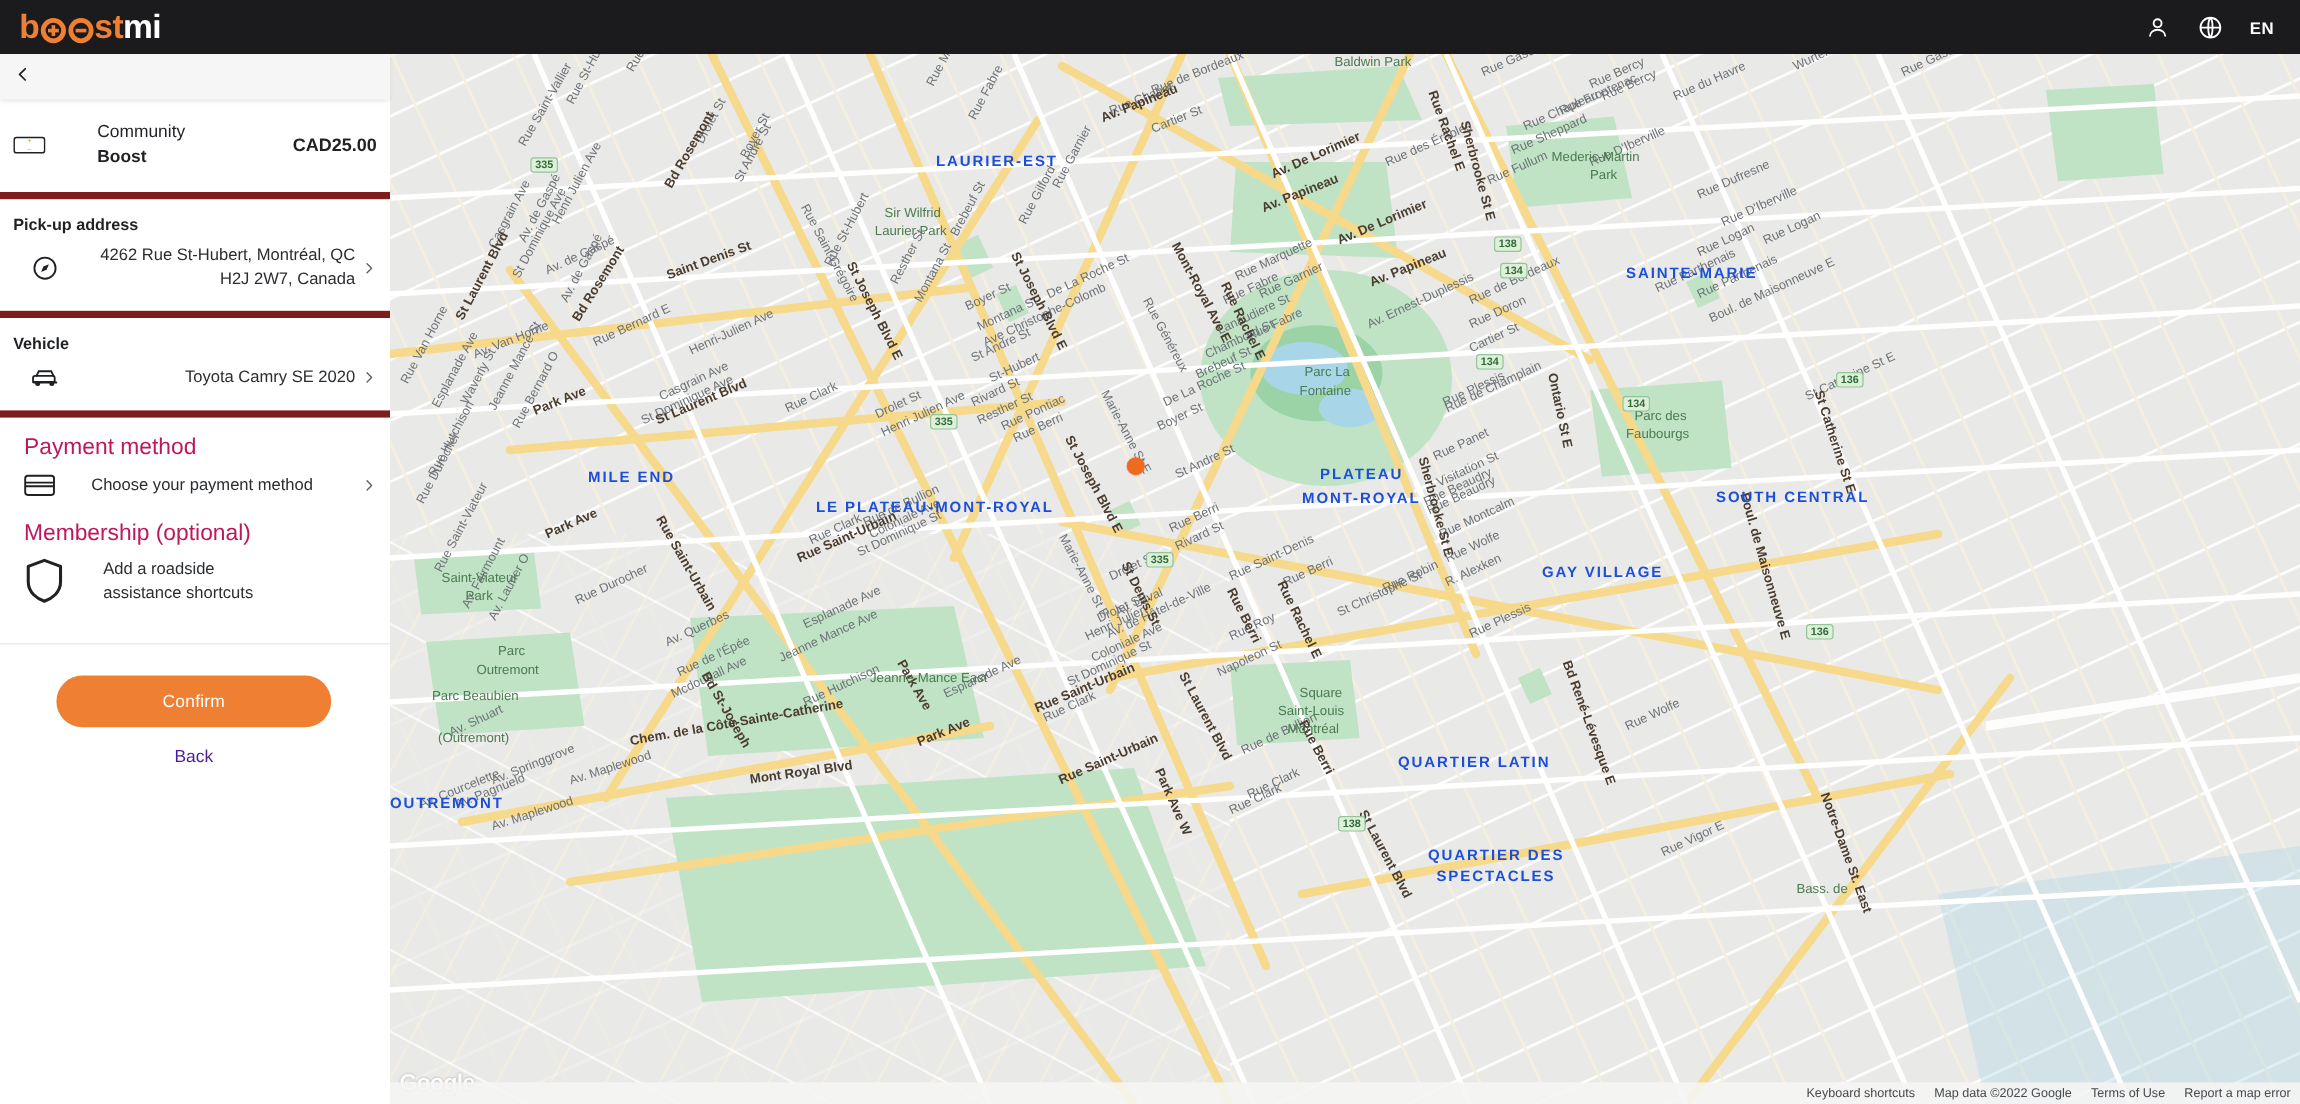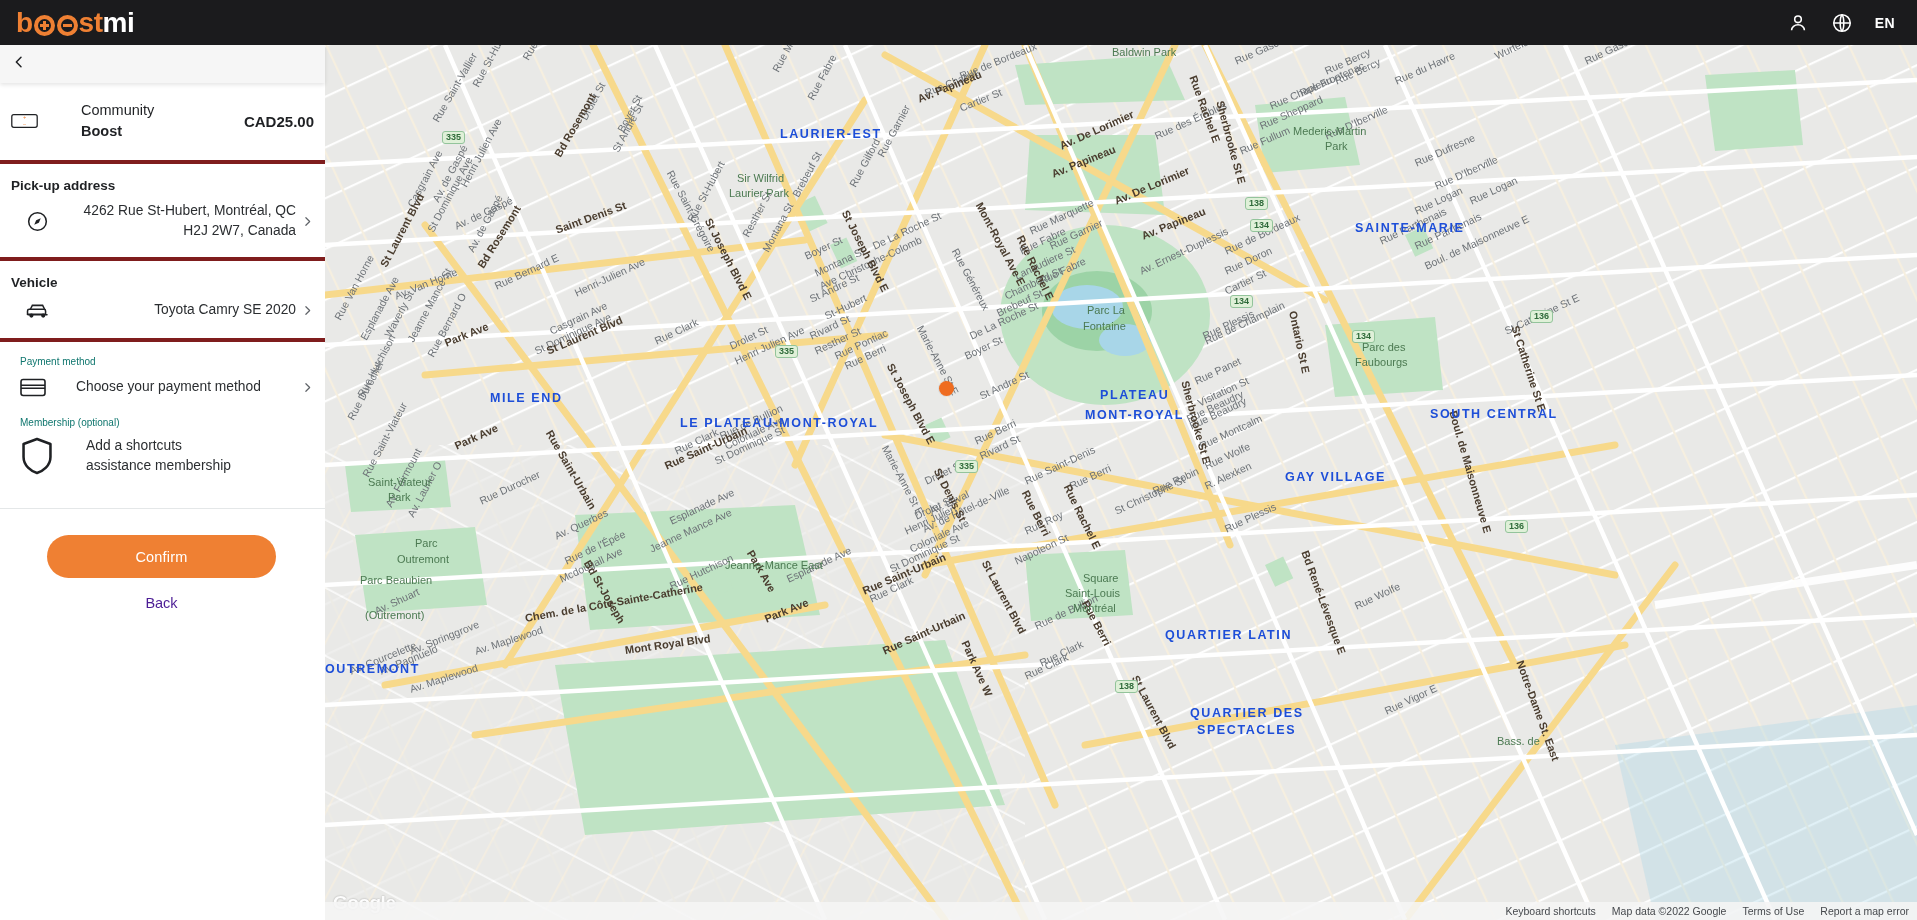--- a/index.html
+++ b/index.html
@@ -64,21 +64,21 @@
     display: flex; align-items: center;
     padding-left: 11px;
     box-shadow: 0 2px 4px rgba(0,0,0,0.10);
     flex: 0 0 auto;
     position: relative; z-index: 2;
   }
   .back-strip svg { width: 16px; height: 16px; color: #1f2124; }
 
   .panel { flex: 1 1 auto; overflow: hidden; }
 
-  .sect { border-bottom: 4px solid #7f1d1d; }
+  .sect { border-bottom: 6px solid #7f1d1d; }
 
   
   .product-row {
     display: flex; align-items: center;
     padding: 17px 11px 18px 11px;
     gap: 0;
   }
   .battery-ic { width: 34px; flex: 0 0 34px; display:flex; align-items:center; }
   .battery-ic svg { width: 27px; height: 18px; }
   .product-name {
@@ -90,21 +90,21 @@
     font-size: 15px; font-weight: bold; color: #1f2124;
     white-space: nowrap;
   }
 
   
   .sect-title {
     font-size: 13.5px; font-weight: bold; color: #1f2124;
     padding: 14px 11px 0 11px;
   }
   .sub-label {
-    font-size: 10px; color: #0f766e;
+    font-size: 19px; color: #be185d;
     padding: 14px 11px 0 20px;
   }
 
   .lrow {
     display: flex; align-items: center;
     padding: 12px 11px 14px 11px;
     cursor: default;
   }
   .lrow .lic { width: 44px; flex: 0 0 44px; display: flex; align-items: center; justify-content: flex-start; }
   .lrow .lic svg { color: #1f2124; }
@@ -323,21 +323,21 @@
             </svg>
           </span>
         </div>
         <div class="sub-label">Membership (optional)</div>
         <div class="lrow member-row">
           <span class="lic shield-ic">
             <svg width="34" height="40" viewBox="0 0 24 28" fill="none" stroke="currentColor" stroke-width="1.8" stroke-linejoin="round">
               <path d="M12 2 21.5 5.5v9.2c0 6.2-5.4 10-9.5 11.3C7.9 24.7 2.5 20.9 2.5 14.7V5.5z"></path>
             </svg>
           </span>
-          <div class="ltext">Add a shortcuts assistance membership</div>
+          <div class="ltext">Add a roadside assistance shortcuts</div>
         </div>
       </div>
 
       <div class="btn-area">
         <button class="confirm-btn">Confirm</button>
         <button class="back-link">Back</button>
       </div>
 
     </div>
   </div>

